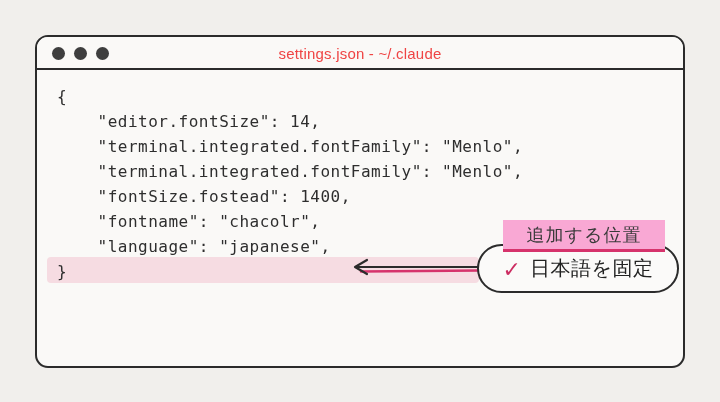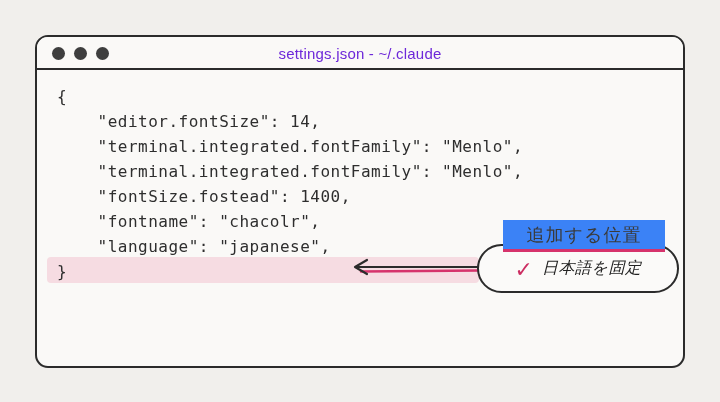--- a/index.html
+++ b/index.html
@@ -40,21 +40,21 @@
     background: #3e3e3e;
   }
   .title {
     position: absolute;
     left: 0; right: 0; top: 0;
     height: 33px;
     display: flex;
     align-items: center;
     justify-content: center;
     font-size: 15px;
-    color: #6d28d9;
+    color: #ef4444;
     letter-spacing: 0.2px;
   }
   .highlight-band {
     position: absolute;
     left: 10px; top: 220px;
     width: 432px; height: 26px;
     background: #f6dce2;
     border-radius: 4px;
     z-index: 1;
   }
@@ -93,31 +93,30 @@
   }
   .callout-check {
     color: #cc2d62;
     font-family: "DejaVu Sans", sans-serif;
     font-size: 22px;
     font-weight: bold;
     line-height: 1;
     transform: translateY(1px);
   }
   .callout-text {
-    font-size: 16px;
+    font-size: 20px;
     color: #222222;
     letter-spacing: 0.5px;
     white-space: nowrap;
-    font-style: italic;
   }
   .callout-label {
     position: absolute;
     left: 466px; top: 183px;
     width: 162px; height: 32px;
-    background: #3b82f6;
+    background: #f9a8d4;
     border-bottom: 3px solid #d6336c;
     z-index: 5;
     display: flex;
     align-items: center;
     justify-content: center;
     font-size: 18px;
     color: #3a3a3a;
     letter-spacing: 1px;
     white-space: nowrap;
   }

